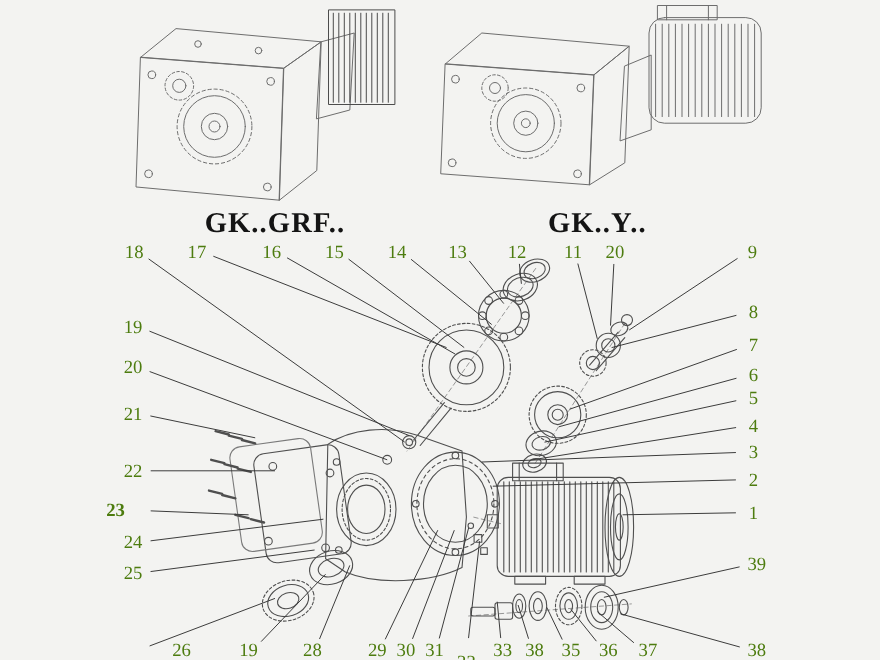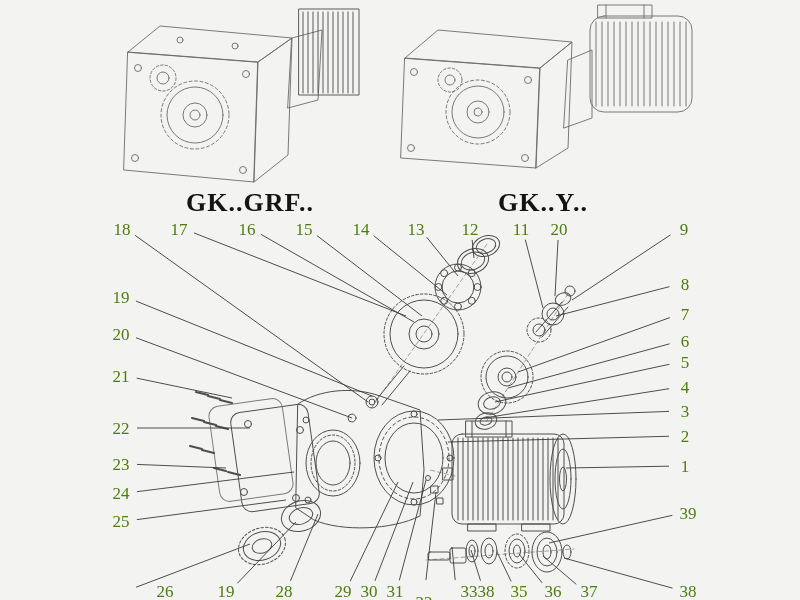--- a/index.html
+++ b/index.html
@@ -285,30 +285,30 @@
       <div class="callout" style="left: 685px; top: 387px;">4</div>
       <div class="callout" style="left: 685px; top: 411px;">3</div>
       <div class="callout" style="left: 685px; top: 436px;">2</div>
       <div class="callout" style="left: 685px; top: 466px;">1</div>
       <div class="callout" style="left: 688px; top: 513px;">39</div>
       <div class="callout" style="left: 688px; top: 591px;">38</div>
       <div class="callout" style="left: 121px; top: 297px;">19</div>
       <div class="callout" style="left: 121px; top: 334px;">20</div>
       <div class="callout" style="left: 121px; top: 376px;">21</div>
       <div class="callout" style="left: 121px; top: 428px;">22</div>
-      <div class="callout" style="left: 121px; top: 464px;">23</div>
+      <div class="callout" style="left: 105px; top: 464px; font-weight: bold;">23</div>
       <div class="callout" style="left: 121px; top: 493px;">24</div>
       <div class="callout" style="left: 121px; top: 521px;">25</div>
       <div class="callout" style="left: 121px; top: 591px; margin-left: 44px;">26</div>
       <div class="callout" style="left: 226px; top: 591px;">19</div>
       <div class="callout" style="left: 284px; top: 591px;">28</div>
       <div class="callout" style="left: 343px; top: 591px;">29</div>
       <div class="callout" style="left: 369px; top: 591px;">30</div>
       <div class="callout" style="left: 395px; top: 591px;">31</div>
       <div class="callout" style="left: 424px; top: 591px; margin-top: 11px;">32</div>
-      <div class="callout" style="left: 457px; top: 591px; margin-left: 12px;">33</div>
+      <div class="callout" style="left: 457px; top: 591px;">33</div>
       <div class="callout" style="left: 486px; top: 591px;">38</div>
       <div class="callout" style="left: 519px; top: 591px;">35</div>
       <div class="callout" style="left: 553px; top: 591px;">36</div>
       <div class="callout" style="left: 589px; top: 591px;">37</div>
     </div>
 
 </div>
 
 </body></html>

